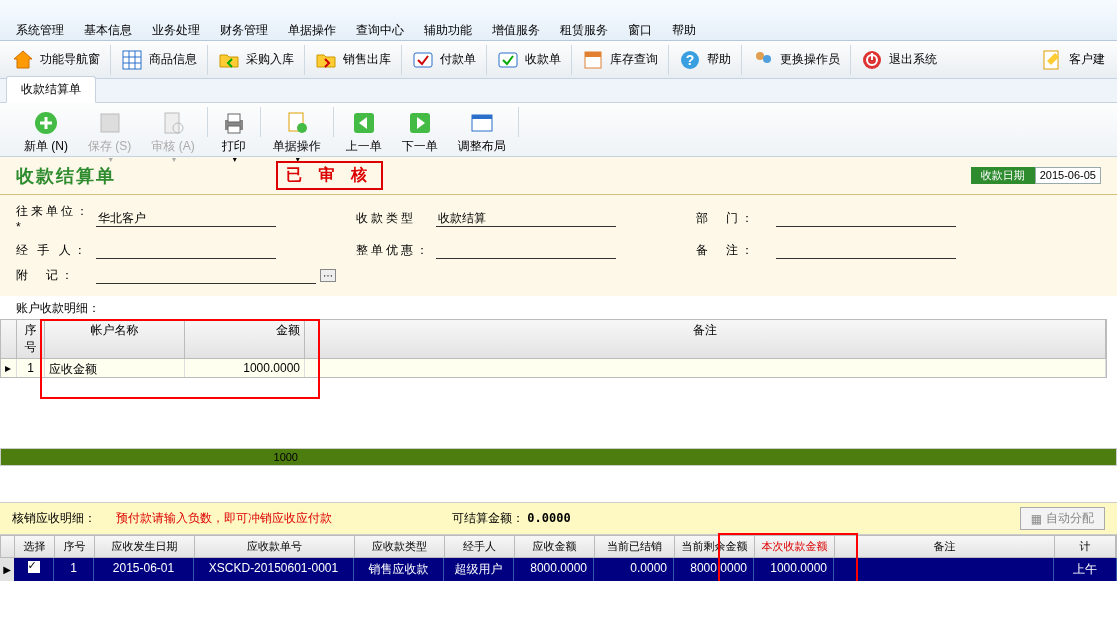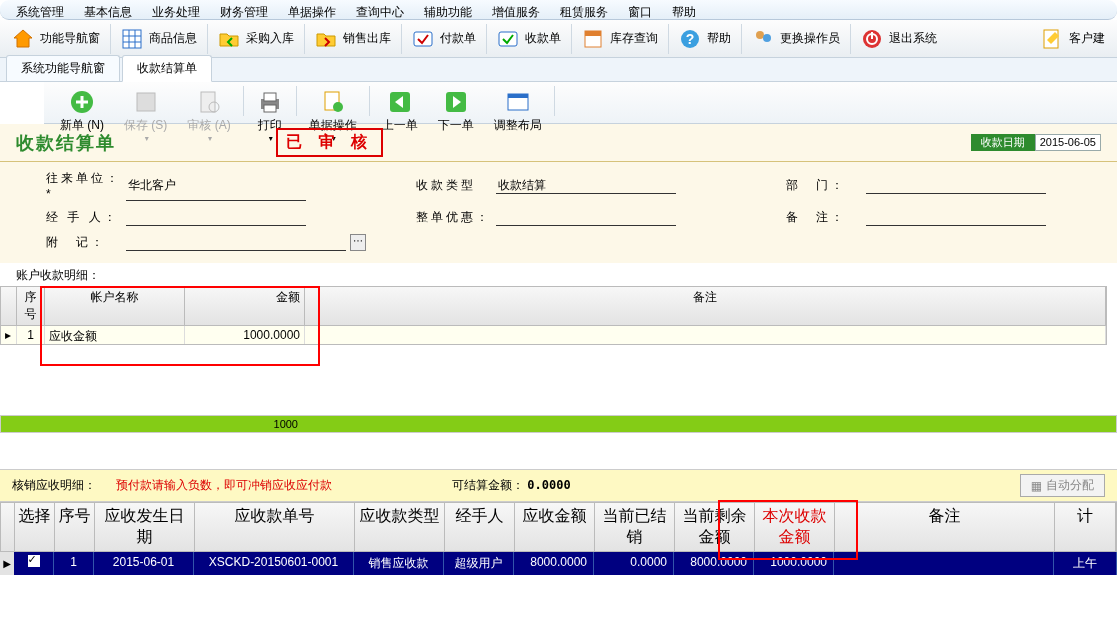--- a/index.html
+++ b/index.html
@@ -1,63 +1,63 @@
 <!DOCTYPE html>
 <html><head>
 <meta charset="utf-8">
 <style>
 * { box-sizing: border-box; margin: 0; padding: 0; }
 body { font-family: "Microsoft YaHei", SimSun, sans-serif; font-size: 12px; background: #fff; color: #000; width: 1117px; overflow: hidden; }
-.menubar { display: flex; background: linear-gradient(#f7fbff,#e5eff8); border-bottom: 1px solid #b7c8da; padding: 2px 6px; height: 20px; border-radius: 9px; }
+.menubar { display: flex; background: linear-gradient(#f7fbff,#e5eff8); border-bottom: 1px solid #b7c8da; padding: 20px 6px; height: 20px; }
 .menubar .mi { padding: 2px 10px; cursor: pointer; }
 .toolbar1 { display: flex; align-items: center; background: linear-gradient(#fdfdfd,#e9eef2); border-bottom: 1px solid #c6d2dd; padding: 2px 4px; height: 38px; }
 .tbtn { display: flex; align-items: center; padding: 2px 8px; gap: 6px; cursor: pointer; }
 .tbtn .ic { width: 22px; height: 22px; display: flex; align-items: center; justify-content: center; }
 .sep1 { width: 1px; height: 30px; background: #cfd9e2; margin: 0 2px; }
 .spacer { flex: 1; }
 .tabs { display: flex; background: #eef4fa; border-bottom: 1px solid #c6d2dd; height: 24px; align-items: flex-end; padding-left: 6px; }
 .tab { padding: 4px 14px; border: 1px solid #c6d2dd; border-bottom: none; background: #f7fbff; margin-right: 2px; cursor: pointer; border-radius: 3px 3px 0 0; }
 .tab.active { background: #fff; border-bottom: 1px solid #fff; position: relative; top: 1px; }
-.toolbar2 { display: flex; align-items: flex-start; background: linear-gradient(#fdfdfd,#eef3f7); border-bottom: 1px solid #c6d2dd; padding: 4px 6px; height: 42px; margin-left: 44px; }
+.toolbar2 { display: flex; align-items: flex-start; background: linear-gradient(#fdfdfd,#eef3f7); border-bottom: 1px solid #c6d2dd; padding: 4px 14px; height: 54px; }
 .bigbtn { display: flex; flex-direction: column; align-items: center; padding: 2px 10px; cursor: pointer; font-size: 12px; }
 .bigbtn .ic2 { width: 28px; height: 28px; display: flex; align-items: center; justify-content: center; margin-bottom: 1px; }
 .bigbtn.dis { color: #aaa; }
 .dd { font-size: 8px; margin-left: 2px; }
 .header-row { display: flex; align-items: center; background: #fdf8e8; padding: 8px 16px; border-bottom: 1px solid #d6c27a; height: 38px; }
 .doc-title { color: #2e8b2e; font-size: 18px; font-weight: bold; letter-spacing: 2px; }
 .stamp { border: 2px solid #d00; color: #d00; padding: 2px 8px; font-size: 16px; letter-spacing: 6px; margin-left: 160px; font-weight: bold; }
 .date-box { margin-left: auto; display: flex; flex-direction: row; align-items: stretch; }
 .date-box .dl { background: #2e8b2e; color: #fff; padding: 1px 10px; text-align: center; font-size: 11px; }
 .date-box .dv { border: 1px solid #9aa; padding: 1px 4px; background: #fff; font-size: 11px; }
 .form-area { background: #fdf8e8; padding: 8px 16px 4px 16px; }
 .form-row { display: flex; margin-bottom: 8px; align-items: center; }
-.fcell { display: flex; margin-right: 80px; margin-left: 30px; }
+.fcell { display: flex; align-items: center; margin-right: 80px; }
 .flabel { width: 80px; letter-spacing: 3px; }
 .finput { border: none; border-bottom: 1px solid #333; background: transparent; width: 180px; padding: 1px 2px; font-size: 12px; }
 .finput.wide { width: 220px; }
 .attach-ext { border: 1px solid #888; padding: 0 2px; margin-left: 4px; cursor: pointer; font-size: 10px; background: #eee; }
 .section-label { margin: 4px 0 2px 16px; }
 .grid1-wrap { position: relative; margin: 0 10px 0 0; }
 .grid-head { display: flex; background: linear-gradient(#f7f7f7,#e3e3e3); border: 1px solid #bbb; }
 .gh { border-right: 1px solid #bbb; padding: 2px 4px; text-align: center; font-size: 12px; }
 .grid-body { border-left: 1px solid #bbb; border-right: 1px solid #bbb; border-bottom: 1px solid #bbb; }
 .grow { display: flex; background: #fffff0; }
 .gc { border-right: 1px solid #ddd; padding: 2px 4px; font-size: 12px; height: 18px; }
 .col-a { width: 16px; } .col-b { width: 28px; text-align: center; } .col-c { width: 140px; } .col-d { width: 120px; text-align: right; } .col-e { flex: 1; text-align: center; }
 .redbox1 { position: absolute; border: 2px solid #f00; left: 40px; top: 0px; width: 280px; height: 80px; pointer-events: none; }
-.sum-row { display: flex; background: #84cc16; border: 1px solid #ccc; margin-top: 70px; padding: 1px; }
+.sum-row { display: flex; background: #4d7c0f; border: 1px solid #ccc; margin-top: 70px; padding: 1px; }
 .sum-row .sc { width: 120px; text-align: right; padding: 1px 6px; margin-left: 182px; font-size: 11px; }
 .hint-row { display: flex; align-items: center; padding: 4px 12px; border-top: 1px solid #ccc; border-bottom: 1px solid #ccc; background: #fef9c3; margin-top: 36px; }
 .hint-label { margin-right: 20px; }
 .hint-red { color: #d00; }
 .calc { margin-left: 120px; }
 .calc .val { font-family: monospace; font-weight: bold; }
 .auto-btn { margin-left: auto; border: 1px solid #aaa; padding: 2px 10px; background: #f3f3f3; color: #888; display: flex; align-items: center; gap: 4px; }
 .grid2-head { display: flex; background: linear-gradient(#f7f7f7,#e3e3e3); border: 1px solid #bbb; position: relative; }
-.grid2-head .gh2 { border-right: 1px solid #bbb; padding: 3px 2px; text-align: center; font-size: 16px; }
+.grid2-head .gh2 { border-right: 1px solid #bbb; padding: 3px 2px; text-align: center; font-size: 11px; }
 .grid2-head .special { color: #d00; }
 .w-sel{width:40px}.w-idx{width:40px}.w-date{width:100px}.w-bill{width:160px}.w-type{width:90px}.w-hand{width:70px}.w-amt{width:80px}.w-set{width:80px}.w-rem{width:80px}.w-this{width:80px}.w-note{width:220px}.w-last{flex:1}
 .grid2-row { display: flex; background: #000080; color: #fff; position: relative; }
 .grid2-row .gc2 { border-right: 1px solid #3355aa; padding: 3px 2px; text-align: center; font-size: 12px; }
 .grid2-row .num { text-align: right; padding-right: 6px; }
 .row-arrow { width: 14px; background: #e3e3e3; color: #000; display: flex; align-items: center; justify-content: center; font-size: 10px; }
 .chk { width: 12px; height: 12px; background: #fff; display: inline-block; position: relative; }
 .chk::after { content: "✓"; color: #000; position: absolute; top: -2px; left: 0; font-size: 11px; }
 .redbox2 { position: absolute; border: 2px solid #f00; pointer-events: none; }
 svg { display: block; }
@@ -188,21 +188,20 @@
         <svg width="22" height="22">
           <rect x="3" y="2" width="14" height="18" fill="#fff" stroke="#e0a000"></rect>
           <path d="M14 4l4 4-8 8-4-4z" fill="#ffcc33"></path>
         </svg>
       </span>
     <span>客户建</span>
   </div>
 </div>
 
 <div class="tabs">
-  <div class="tab">系统功能导航窗</div>
   <div class="tab active">收款结算单</div>
 </div>
 
 <div class="toolbar2">
   <div class="bigbtn">
     <span class="ic2">
         <svg width="26" height="26">
           <circle cx="13" cy="13" r="11" fill="#4b4"></circle>
           <line x1="13" y1="7" x2="13" y2="19" stroke="#fff" stroke-width="3"></line>
           <line x1="7" y1="13" x2="19" y2="13" stroke="#fff" stroke-width="3"></line>

